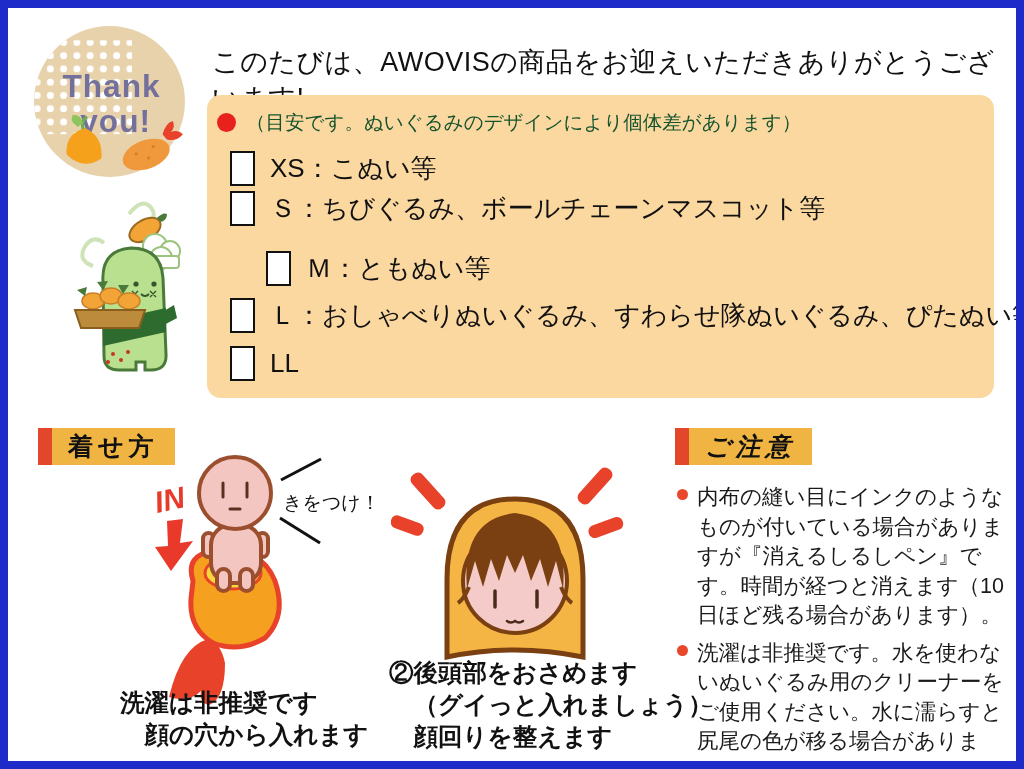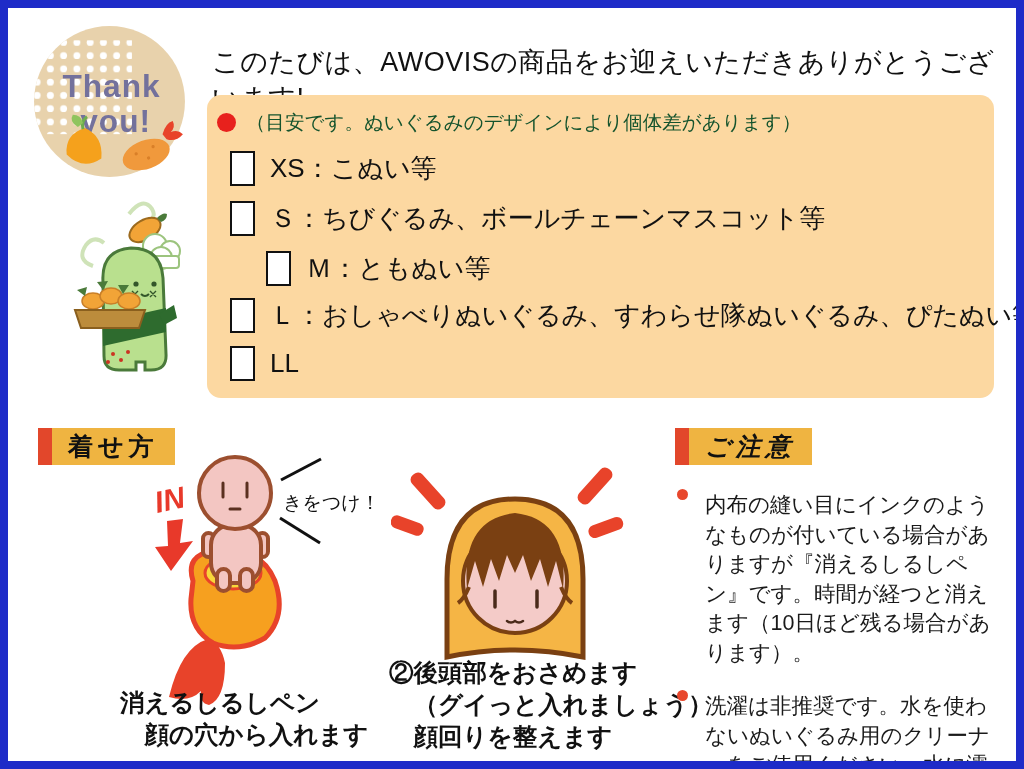--- a/index.html
+++ b/index.html
@@ -37,21 +37,21 @@
   .step-caption{
     font-size:24.5px; font-weight:700; color:#111;
     line-height:32px; white-space:pre-line;
   }
   .step1-caption{left:112px; top:679px;}
   .step2-caption{left:381px; top:649px;}
   
   .caution-list{left:669px; top:471px; width:340px;}
   .caution-item{display:flex; align-items:flex-start;}
   .caution-dot{width:11px;height:11px;border-radius:50%;background:#e8472c;margin:10px 5px 0 0;flex:none;}
-  .caution-text{font-size:21.5px; line-height:29.5px; color:#1a1a1a; margin:12px;}
+  .caution-text{font-size:21.5px; line-height:29.5px; color:#1a1a1a; margin:4px;}
 </style>
 </head>
 <body>
 
 <div class="page">
 
   <svg class="abs" style="left:24px; top:16px;" width="155" height="155" viewBox="0 0 152 152">
     <defs>
       <pattern id="dots" width="13" height="13" patternUnits="userSpaceOnUse">
         <circle cx="5" cy="5" r="3.4" fill="#ffffff"></circle>
@@ -84,21 +84,21 @@
 
   <div class="abs size-panel">
     <div class="size-header">
       <span class="red-dot"></span>
       <span class="size-note">（目安です。ぬいぐるみのデザインにより個体差があります）</span>
     </div>
     <div class="size-row" style="top:56px;">
       <span class="checkbox"></span>
       <span class="size-label">XS：こぬい等</span>
     </div>
-    <div class="size-row" style="top:106px;">
+    <div class="size-row" style="top:96px;">
       <span class="checkbox"></span>
       <span class="size-label">Ｓ：ちびぐるみ、ボールチェーンマスコット等</span>
     </div>
     <div class="size-row" style="top:156px;padding-left:36px;">
       <span class="checkbox"></span>
       <span class="size-label">Ｍ：ともぬい等</span>
     </div>
     <div class="size-row" style="top:203px;">
       <span class="checkbox"></span>
       <span class="size-label">Ｌ：おしゃべりぬいぐるみ、すわらせ隊ぬいぐるみ、ぴたぬい等</span>
@@ -185,21 +185,21 @@
     <circle cx="124" cy="120" r="52" fill="#f4cbc8" stroke="#7a4012" stroke-width="4"></circle>
     <path d="M 76,128 Q 70,58 124,52 Q 178,58 172,128 L 165,100 L 157,126 L 149,98 L 140,120 L 132,94 L 124,112 L 116,94 L 108,120 L 100,98 L 92,126 L 84,100 Z" fill="#7a4012"></path>
     <path d="M 78,126 q -5,12 -11,16 M 170,126 q 5,12 11,16" stroke="#7a4012" stroke-width="4" fill="none"></path>
     <g stroke="#4a2a1a" stroke-width="3.5" stroke-linecap="round">
       <line x1="104" y1="130" x2="104" y2="146"></line>
         <line x1="146" y1="130" x2="146" y2="146"></line>
       <path d="M 116,160 q 4,3 8,0 q 4,3 8,0" fill="none" stroke-width="2.5"></path>
     </g>
   </svg>
 
-  <div class="abs step-caption step1-caption">消えるしるしペン
+  <div class="abs step-caption step1-caption">洗濯は非推奨です
 　顔の穴から入れます</div>
   <div class="abs step-caption step2-caption">②後頭部をおさめます
 　（グイっと入れましょう）
 　顔回りを整えます</div>
 
   <div class="abs section-badge gochuui">
     <span class="badge-strip"></span>
     <span class="badge-body">
         <span class="badge-label">ご注意</span>
       </span>

